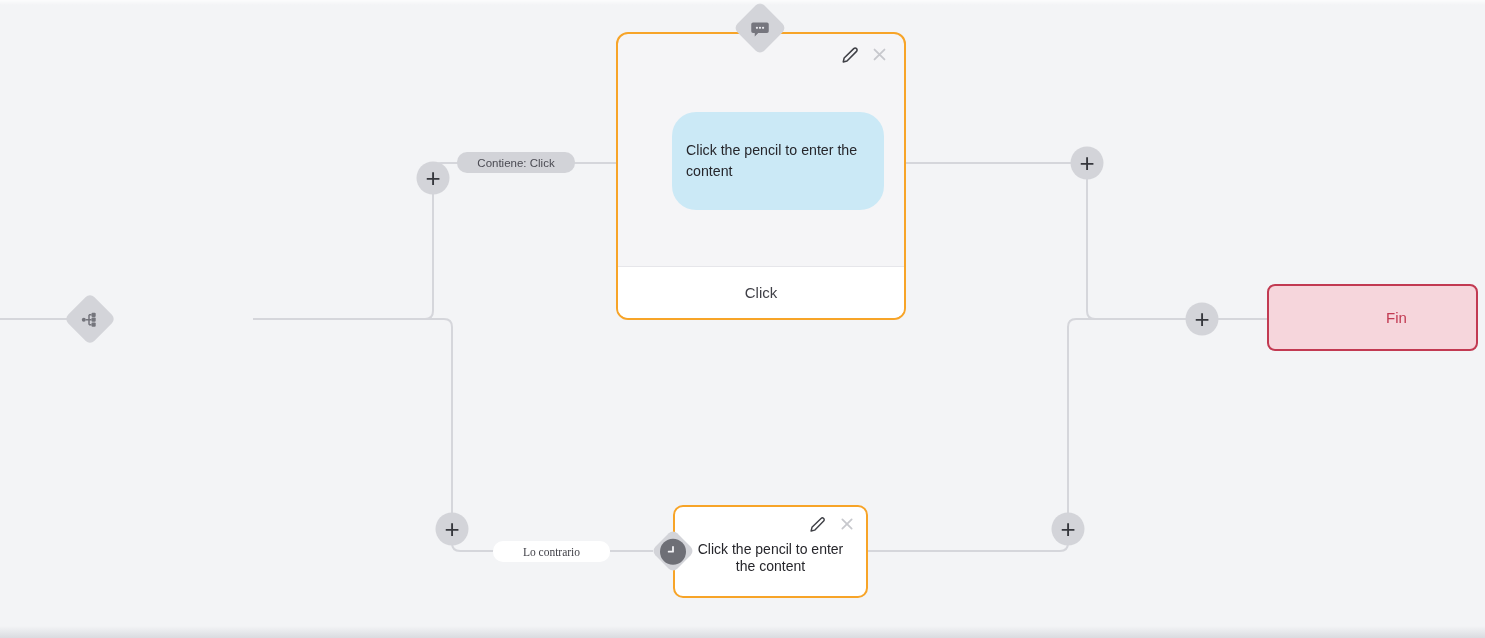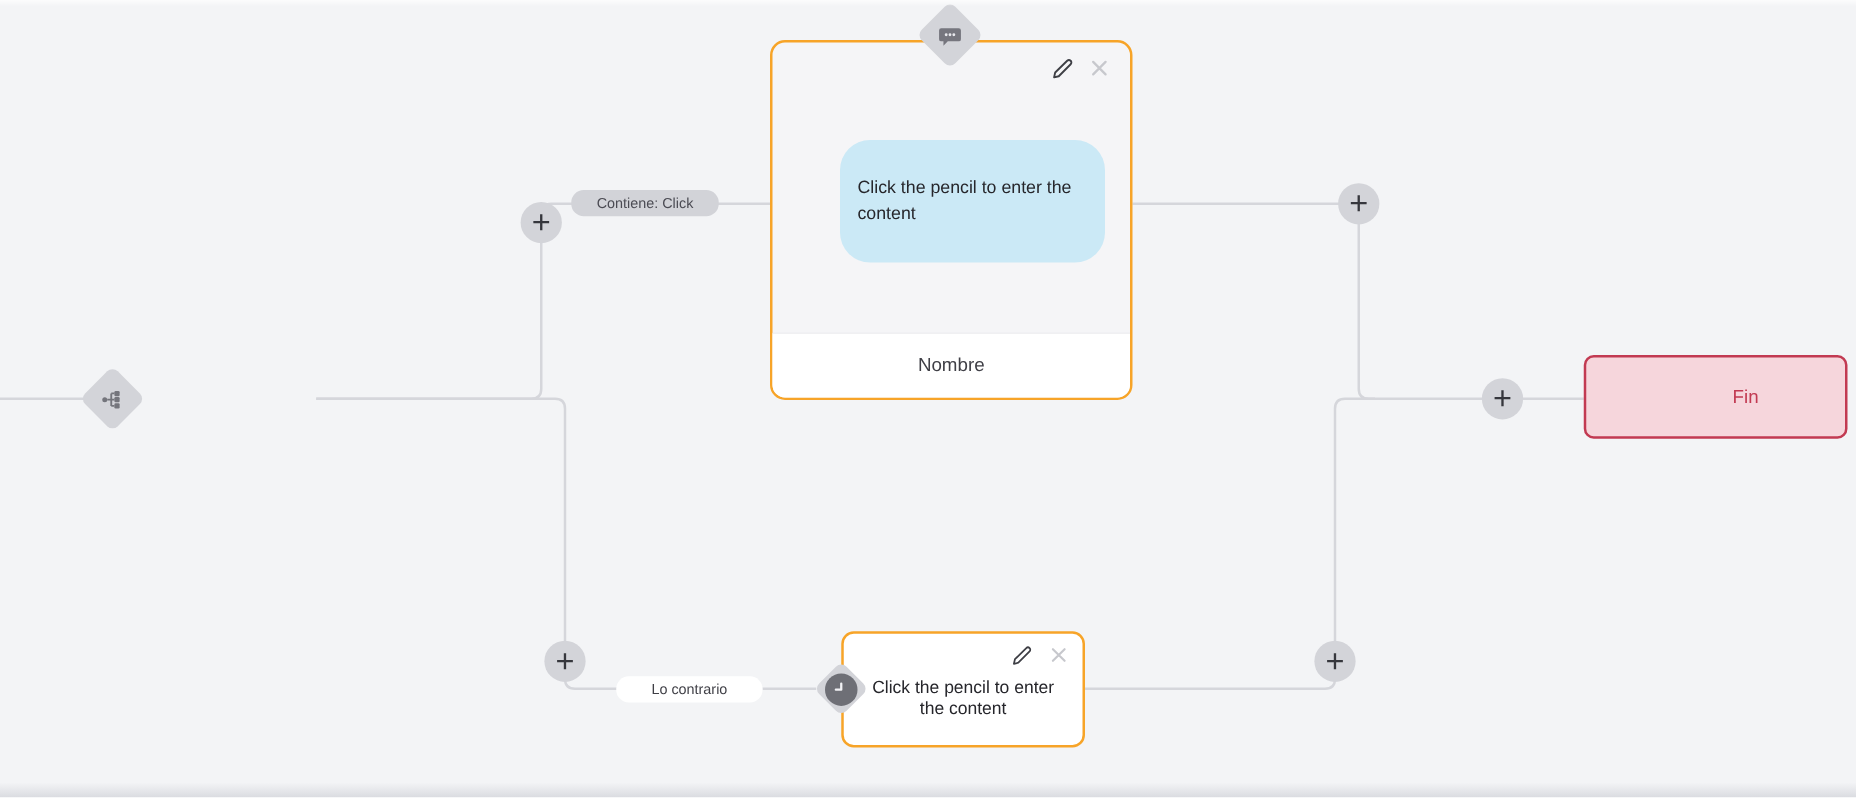--- a/index.html
+++ b/index.html
@@ -72,21 +72,21 @@
   .icon-row { position:absolute; display:flex; gap:13px; align-items:center; z-index:3; }
   .icon-row .ic { width:17px; height:17px; display:block; cursor:pointer; }
 
   .pill {
     position:absolute; z-index:4; box-sizing:border-box;
     height:21px; border-radius:10px;
     display:flex; align-items:center; justify-content:center;
     font-size:11.5px; cursor:pointer;
   }
   .pill-gray { background:#d2d3d8; color:#4b4b53; }
-  .pill-white { background:#ffffff; color:#3f3f46; }
+  .pill-white { background:#ffffff; color:#3f3f46;font-family:Liberation Serif, serif; }
 
   .plus-btn {
     position:absolute; z-index:4; width:33px; height:33px; border-radius:50%;
     background:#d3d4d9; color:#36373d;
     display:flex; align-items:center; justify-content:center;
     font-size:26px; font-weight:400; line-height:1;
     transform:translate(-50%,-50%); cursor:pointer; padding-bottom:2px; box-sizing:border-box;
   }
 
   .diamond {
@@ -143,21 +143,21 @@
       <span class="ic">
         <svg viewBox="0 0 24 24" width="17" height="17">
             <path d="M5 5 L19 19 M19 5 L5 19" stroke="#c7c8cd" stroke-width="2.6" stroke-linecap="round"></path>
           </svg>
       </span>
     </div>
     <div class="message-bubble">
       <span>Click the pencil to enter the content</span>
     </div>
     <div class="message-footer">
-      <span>Nombre</span>
+      <span>Click</span>
     </div>
   </div>
   <div class="diamond d-large" style="left:760px; top:28px;">
     <span class="dicon">
       <svg viewBox="0 0 24 24" width="21" height="21">
         <path d="M4 5 h16 a2 2 0 0 1 2 2 v8 a2 2 0 0 1 -2 2 H10 l-4 4 v-4 H4 a2 2 0 0 1 -2 -2 V7 a2 2 0 0 1 2 -2 z" fill="#76767e"></path>
         <circle cx="8.5" cy="11" r="1.3" fill="#e8e8ec"></circle>
           <circle cx="12" cy="11" r="1.3" fill="#e8e8ec"></circle>
           <circle cx="15.5" cy="11" r="1.3" fill="#e8e8ec"></circle>
       </svg>

